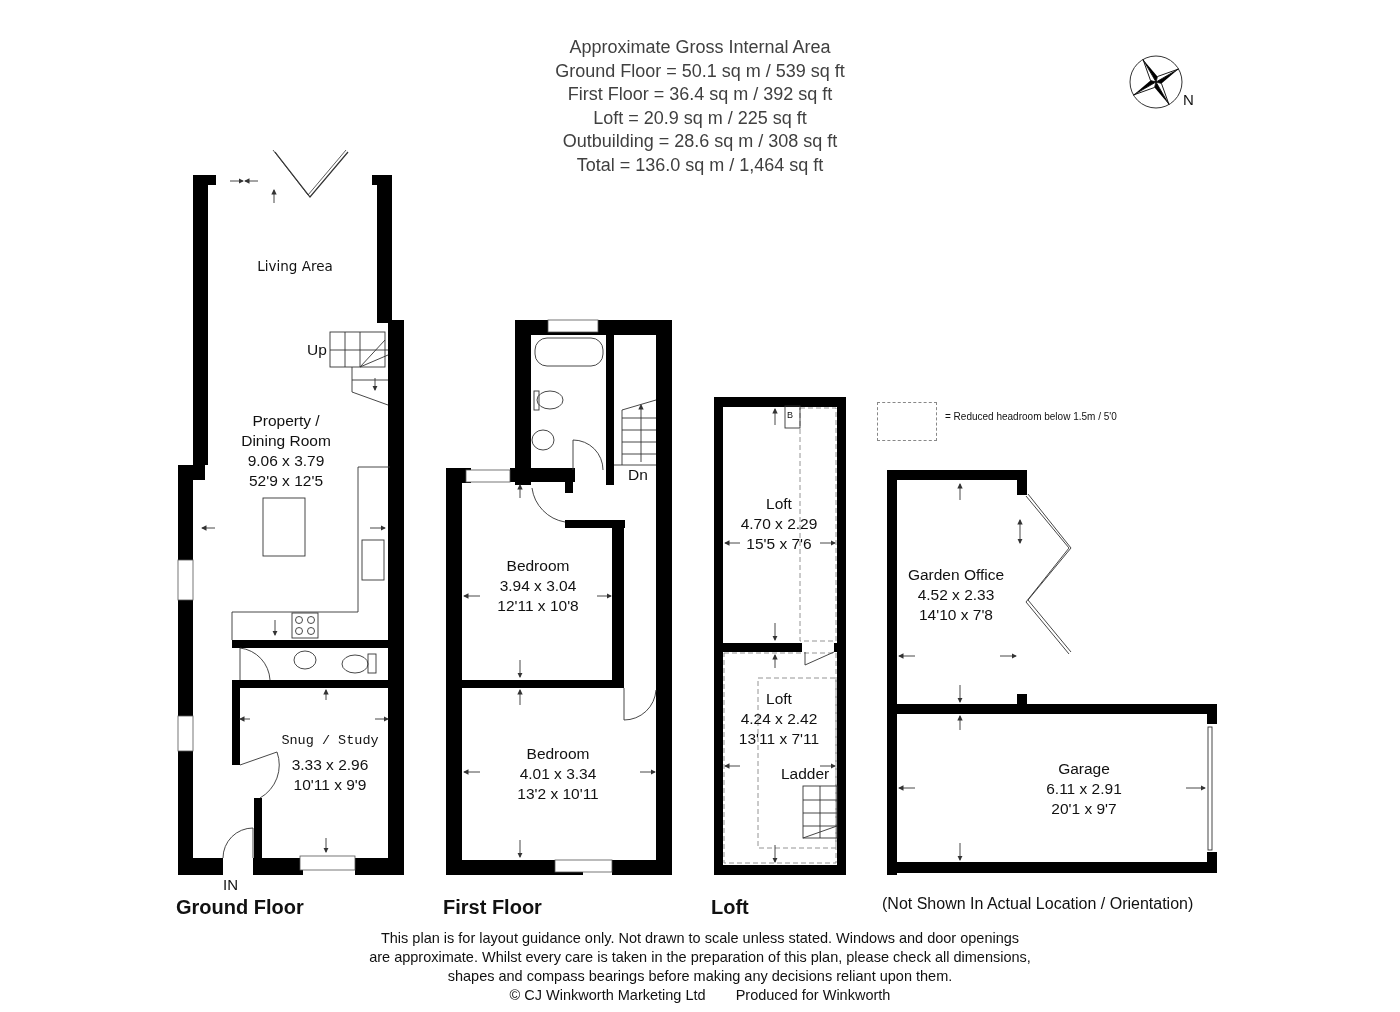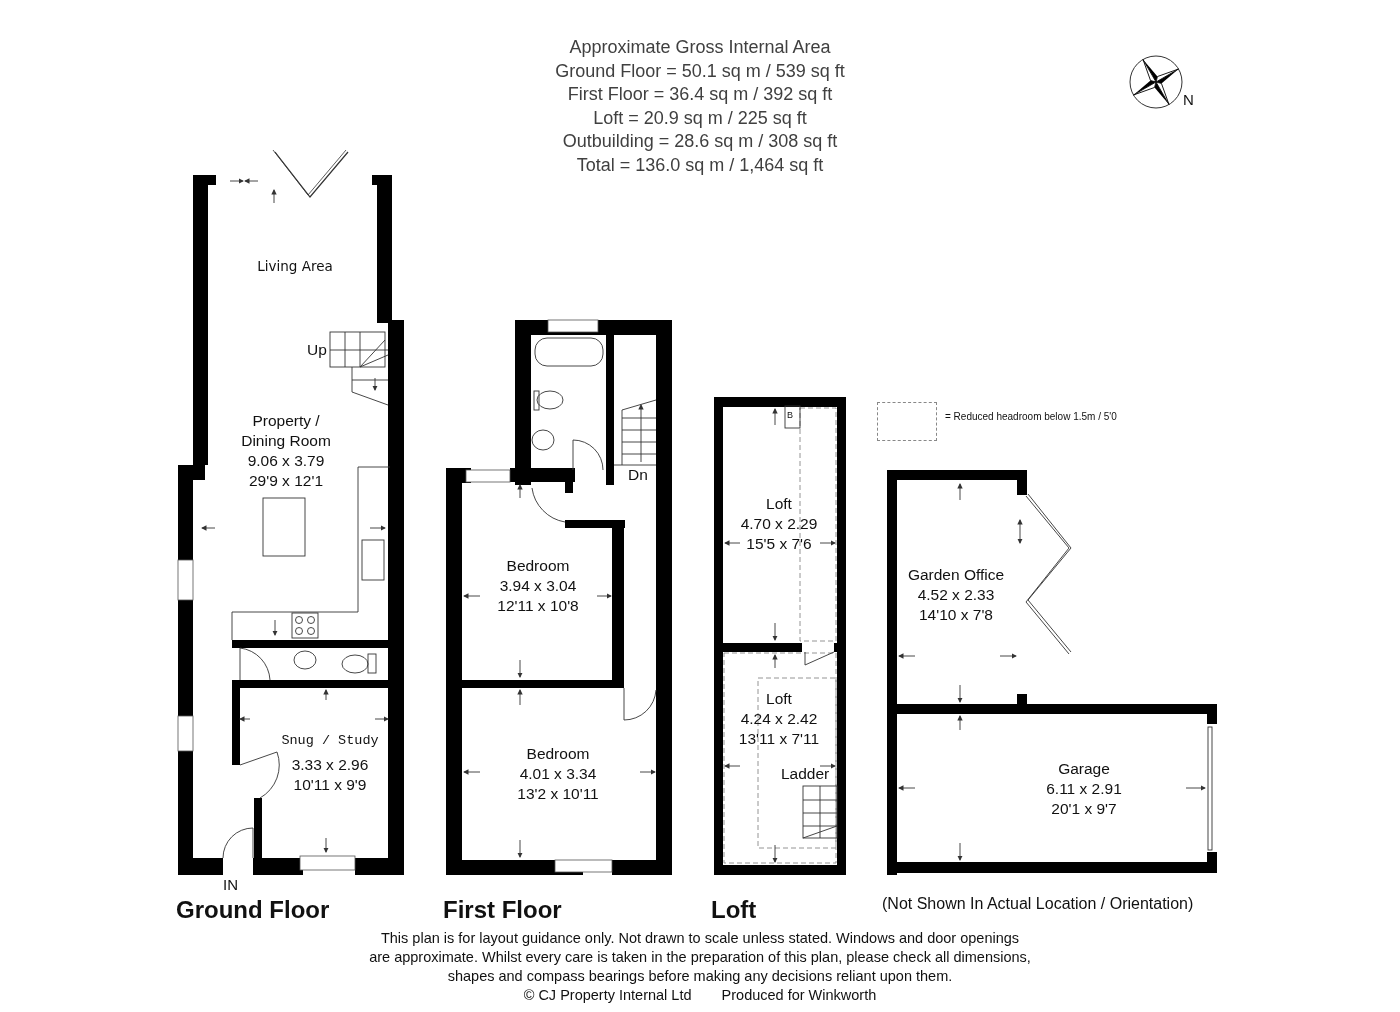--- a/index.html
+++ b/index.html
@@ -5,21 +5,21 @@
   html,body{margin:0;padding:0;background:#ffffff;}
   body{width:1400px;height:1012px;position:relative;overflow:hidden;font-family:"Liberation Sans",sans-serif;color:#111;}
   .abs{position:absolute;}
   .header{left:450px;top:36px;width:500px;text-align:center;font-size:18px;line-height:23.6px;color:#404040;}
   .header div{white-space:nowrap;}
   .compass{left:1125px;top:55px;width:80px;height:60px;}
   .compass-n{left:1183px;top:91px;font-size:15px;}
   svg.plan{position:absolute;left:0;top:0;width:1400px;height:1012px;}
   .lbl{position:absolute;text-align:center;font-size:15.5px;line-height:20px;white-space:nowrap;transform:translateX(-50%);}
   .lbl.dejavu{font-family:"DejaVu Sans",sans-serif;font-size:13.5px;text-align:right;}
-  .floor-title{position:absolute;font-weight:bold;font-size:24px;white-space:nowrap;}
+  .floor-title{position:absolute;font-weight:bold;font-size:20px;white-space:nowrap;}
   .note{position:absolute;font-size:16px;white-space:nowrap;}
   .legend-box{position:absolute;left:877px;top:402px;width:58px;height:37px;border:1px dashed #888;}
   .legend-text{position:absolute;left:945px;top:411px;font-size:10px;white-space:nowrap;}
   .footer{position:absolute;left:300px;top:929px;width:800px;text-align:center;font-size:14.5px;line-height:19px;}
   .footer .credit span{display:inline-block;}
   .stair-lbl{position:absolute;font-size:15.5px;}
 </style>
 </head>
 <body>
 
@@ -242,21 +242,21 @@
     <line x1="960" y1="843" x2="960" y2="860"></line>
   </g>
 </svg>
 
 <div class="lbl dejavu" style="left:295px;top:256px;">Living Area</div>
 <div class="stair-lbl" style="left:307px;top:341px;">Up</div>
 <div class="lbl" style="left:286px;top:411px;">
   <div>Property /</div>
   <div>Dining Room</div>
   <div>9.06 x 3.79</div>
-  <div>29'9 x 12'1</div>
+  <div>52'9 x 12'5</div>
 </div>
 <div class="lbl" style="left:330px;top:731px;">
   <div class="dejavu" style="font-family:Liberation Mono, monospace;font-size:13.5px;">Snug / Study</div>
   <div style="margin-top:4px;">3.33 x 2.96</div>
   <div>10'11 x 9'9</div>
 </div>
 <div class="note" style="left:223px;top:876px;font-size:15px;">IN</div>
 <div class="floor-title" style="left:176px;top:896px;">Ground Floor</div>
 
 <div class="stair-lbl" style="left:628px;top:466px;">Dn</div>
@@ -299,16 +299,16 @@
   <div>6.11 x 2.91</div>
   <div>20'1 x 9'7</div>
 </div>
 <div class="note" style="left:882px;top:895px;">(Not Shown In Actual Location / Orientation)</div>
 
 <div class="footer">
   <div>This plan is for layout guidance only. Not drawn to scale unless stated. Windows and door openings</div>
   <div>are approximate. Whilst every care is taken in the preparation of this plan, please check all dimensions,</div>
   <div>shapes and compass bearings before making any decisions reliant upon them.</div>
   <div class="credit">
-    <span>© CJ Property Internal Ltd</span>
+    <span>© CJ Winkworth Marketing Ltd</span>
     <span style="margin-left:26px;">Produced for Winkworth</span>
   </div>
 </div>
 
 </body></html>

